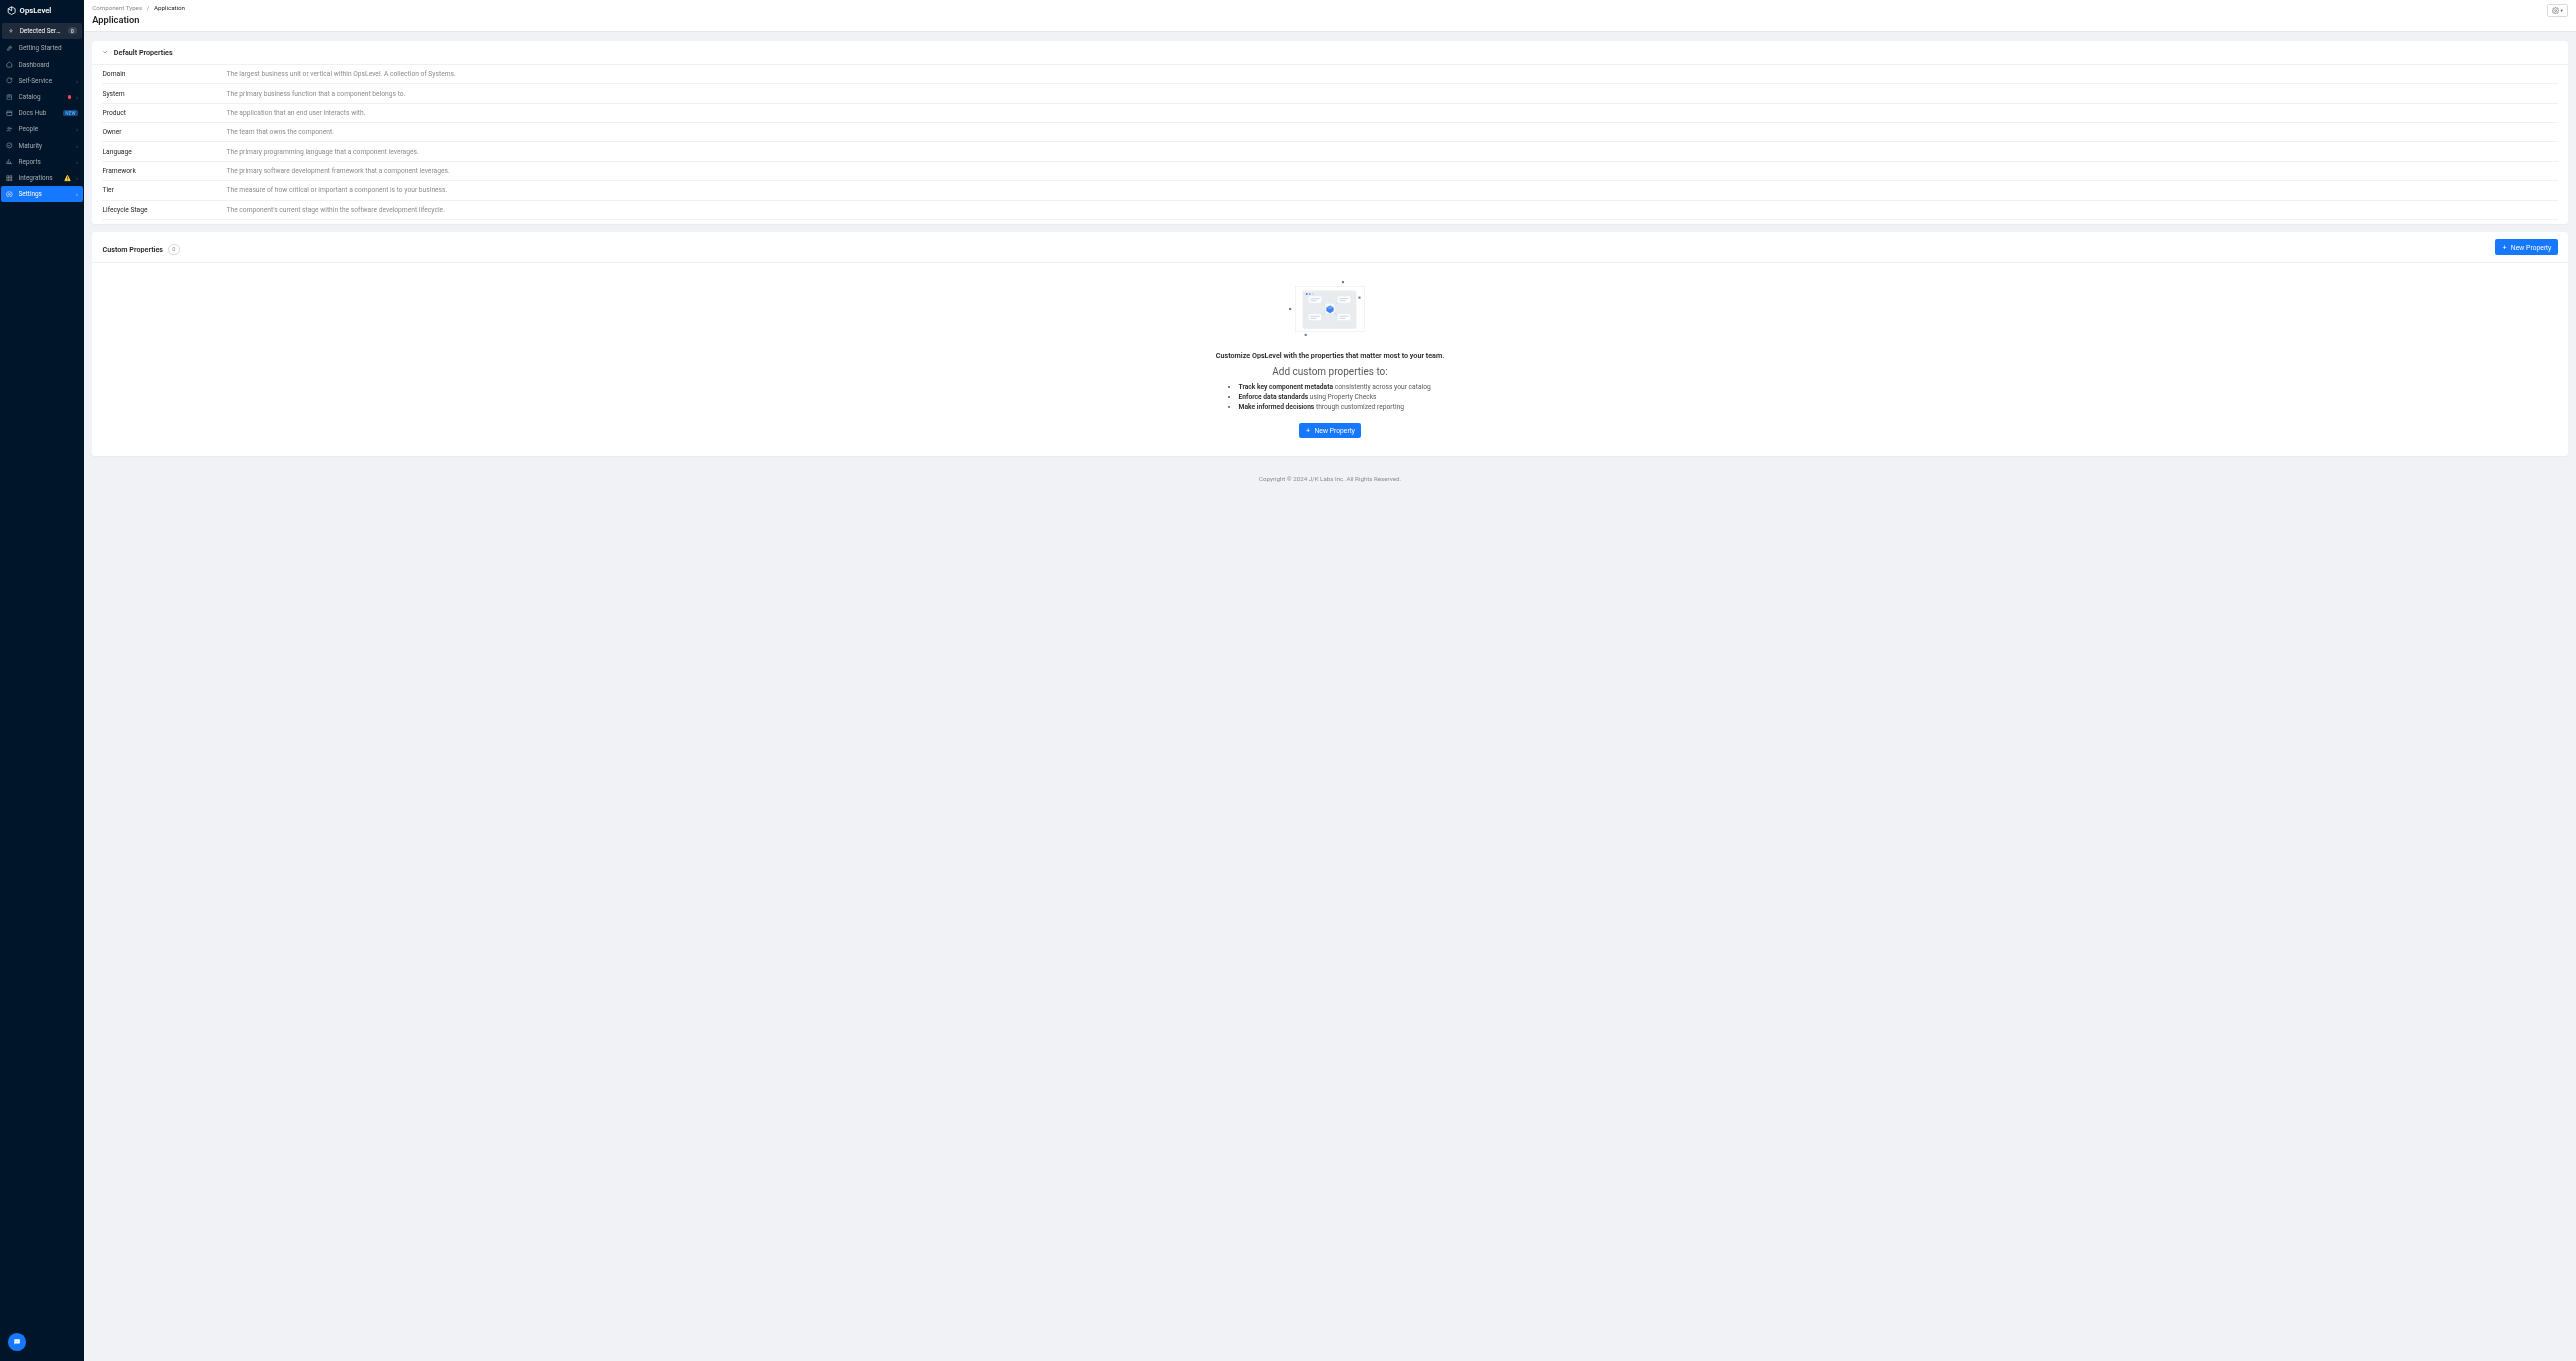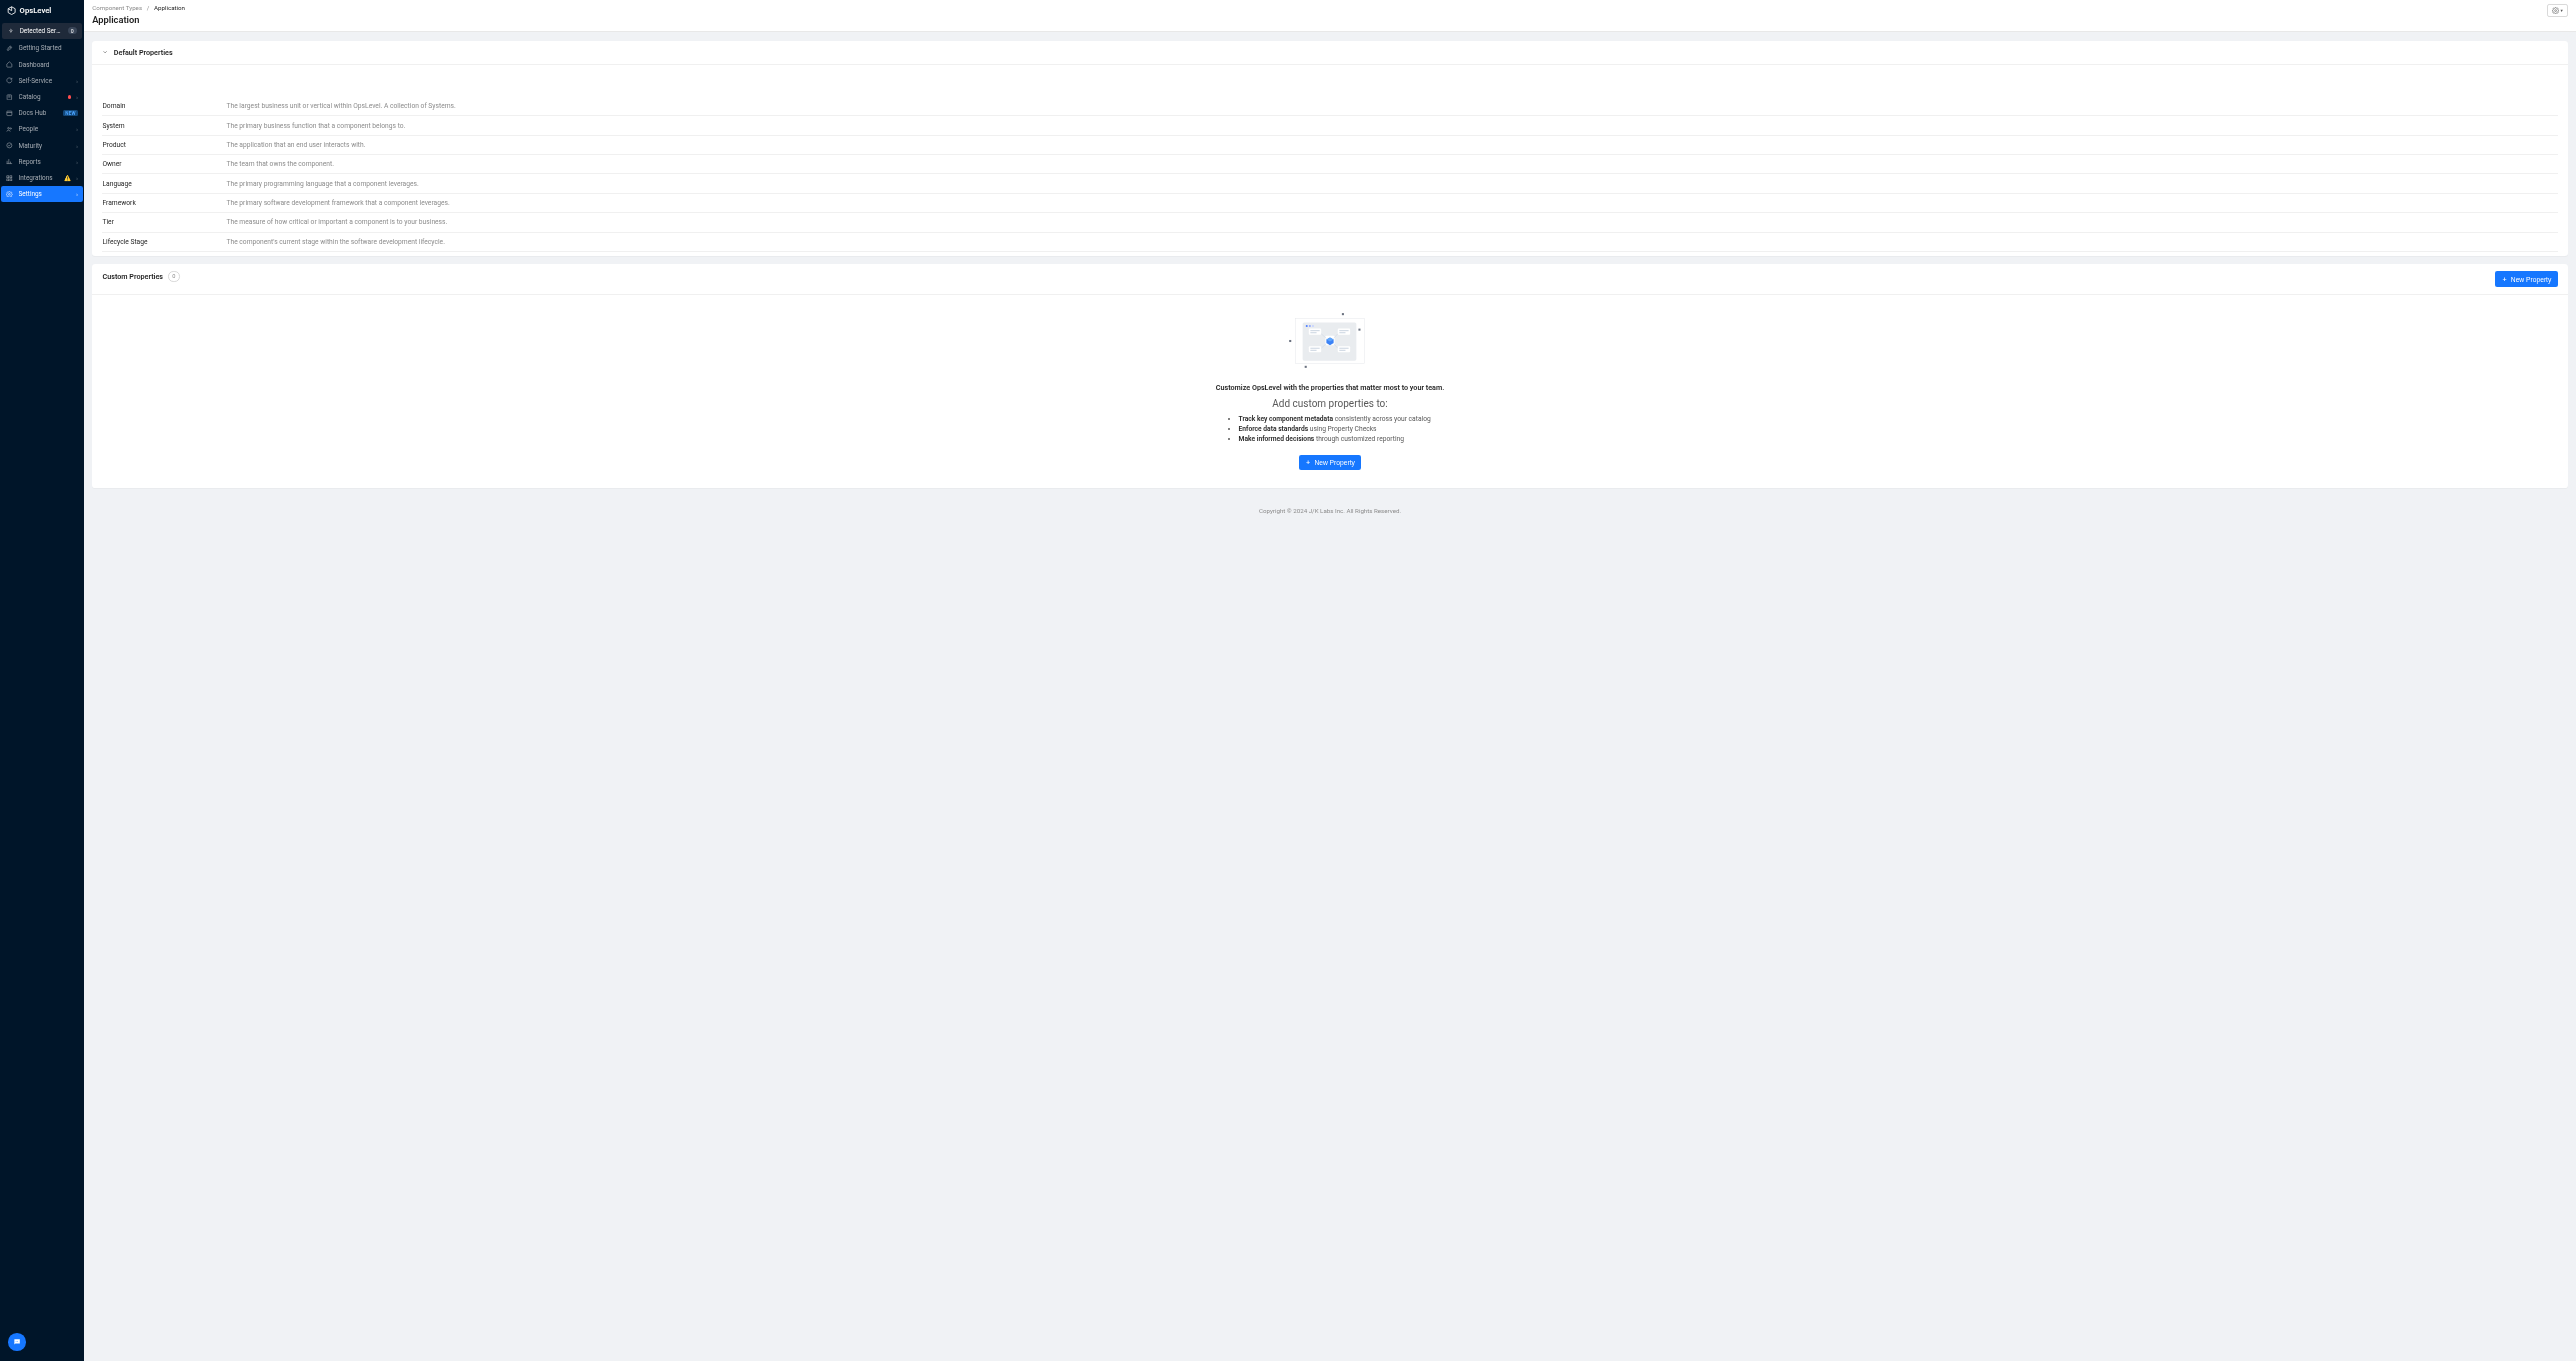--- a/index.html
+++ b/index.html
@@ -158,31 +158,31 @@
   background: #fff;
   border-radius: 3.1px;
   margin-bottom: 8.2px;
   box-shadow: 0 0.5px 1px rgba(0,0,0,0.03);
 }
 
 .card-header {
   padding: 7.2px 10.3px;
   border-bottom: 0.5px solid #f0f0f0;
   display: flex;
-  align-items: flex-start;
+  align-items: flex-end;
   gap: 5.2px;
 }
 .card-header .title {
   font-size: 7.2px;
   font-weight: 600;
 }
 .card-header .chev-icon {
   transform: rotate(0deg);
 }
-.card-body { padding: 0 10.3px 4.1px; margin-top: 32px; }
+.card-body { padding: 0 10.3px 4.1px; }
 
 table.props {
   width: 100%;
   border-collapse: collapse;
 }
 table.props tr {
   border-bottom: 0.5px solid #f0f0f0;
 }
 table.props td {
   padding: 5.2px 0;

